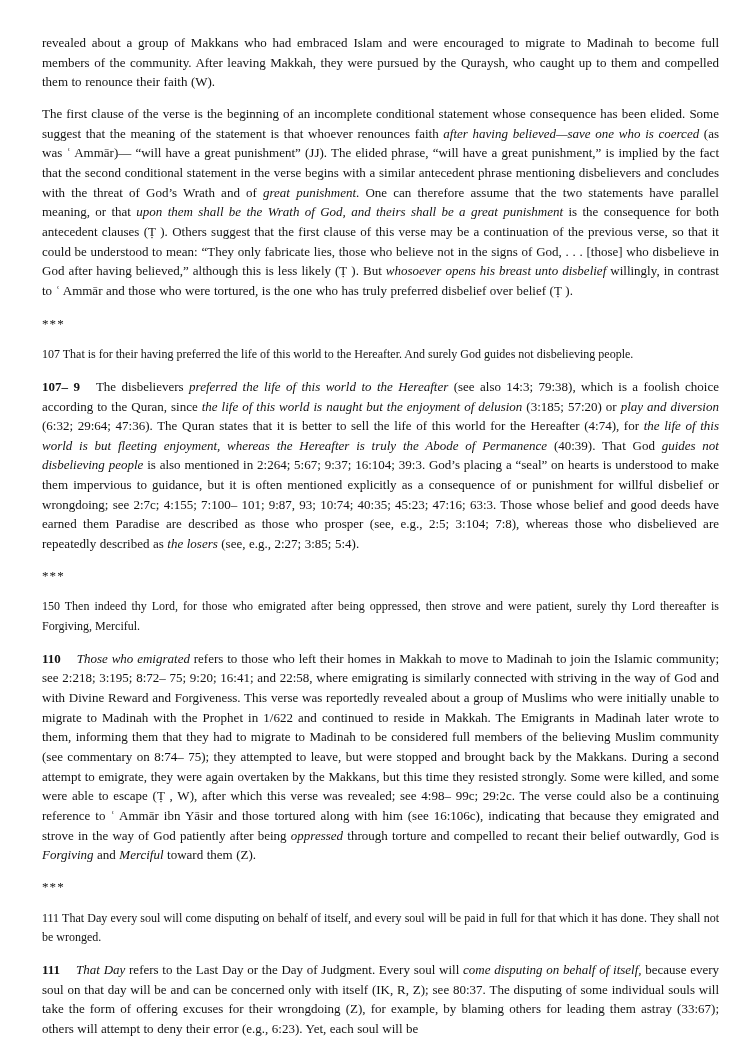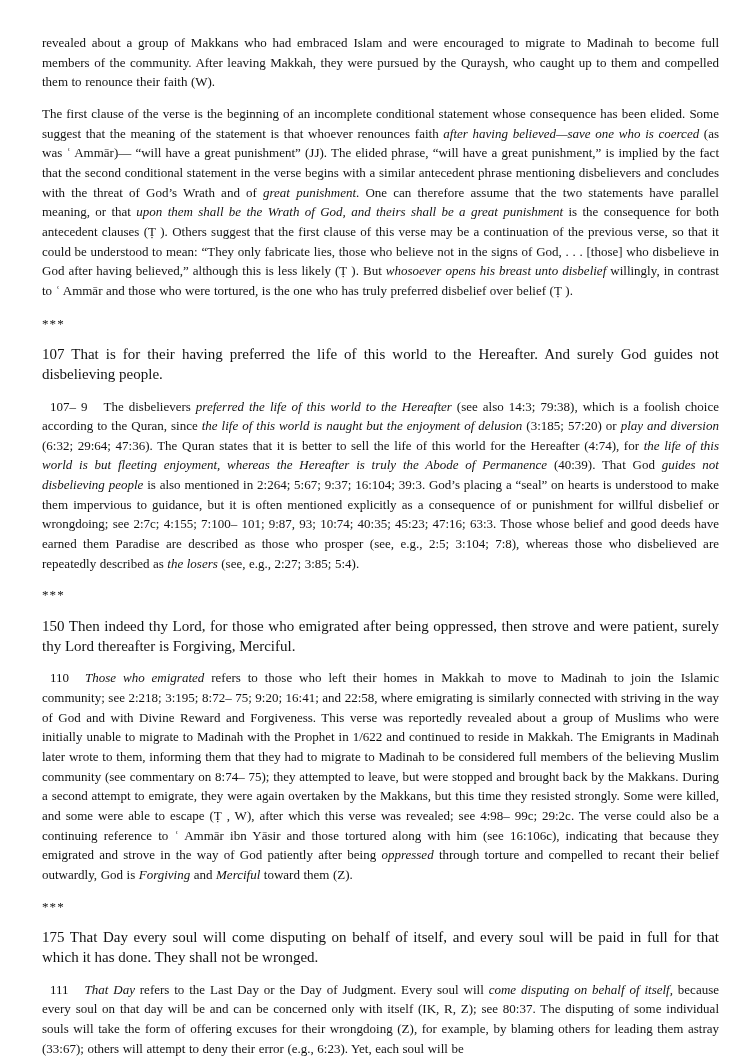--- a/index.html
+++ b/index.html
@@ -26,47 +26,47 @@
   .para {
     font-size: 13.0px;
     line-height: 19.65px;
     text-align: justify;
     margin: 0 0 12.0px 0;
     hyphens: none;
     -webkit-hyphens: none;
     word-spacing: 0.02em;
   }
   .verse {
-    font-size: 15px;
+    font-size: 12px;
     line-height: 19.65px;
     text-align: justify;
     margin: 0 0 12.0px 0;
   }
   .sep {
     font-size: 13.0px;
     line-height: 19.65px;
     letter-spacing: 1.1px;
     margin: 0 0 12.0px 0;
     text-align: left;
   }
   .sep-first { margin-top: 13px; }
   i, .it { font-style: italic; font-family: Liberation Serif, serif; }
-  b, .bd { font-weight: normal; margin-left: 8px; }
+  b, .bd { font-weight: bold; }
   .gap { display: inline-block; width: 16px; }
 </style>
 </head>
 <body>
 
 <div class="page">
   <div id="content">
       <p class="para">revealed about a group of Makkans who had embraced Islam and were encouraged to migrate to Madinah to become full members of the community. After leaving Makkah, they were pursued by the Quraysh, who caught up to them and compelled them to renounce their faith (W).</p>
       <p class="para"><span>The first clause of the verse is the beginning of an incomplete conditional statement whose consequence has been elided. Some suggest that the meaning of the statement is that whoever renounces faith </span><i>after having believed—save one who is coerced</i><span> (as was </span><span>ʿ</span><span> Ammār)— “will have a great punishment” (JJ). The elided phrase, “will have a great punishment,” is implied by the fact that the second conditional statement in the verse begins with a similar antecedent phrase mentioning disbelievers and concludes with the threat of God’s Wrath and of </span><i>great punishment</i><span>. One can therefore assume that the two statements have parallel meaning, or that </span><i>upon them shall be the Wrath of God, and theirs shall be a great punishment</i><span> is the consequence for both antecedent clauses (Ṭ ). Others suggest that the first clause of this verse may be a continuation of the previous verse, so that it could be understood to mean: “They only fabricate lies, those who believe not in the signs of God, . . . [those] who disbelieve in God after having believed,” although this is less likely (Ṭ ). But </span><i>whosoever opens his breast unto disbelief</i><span> willingly, in contrast to </span><span>ʿ</span><span> Ammār and those who were tortured, is the one who has truly preferred disbelief over belief (Ṭ ).</span></p>
       <p class="sep sep-first">***</p>
       <p class="verse">107 That is for their having preferred the life of this world to the Hereafter. And surely God guides not disbelieving people.</p>
       <p class="para"><b>107– 9</b><span class="gap"></span><span>The disbelievers </span><i>preferred the life of this world to the Hereafter</i><span> (see also 14:3; 79:38), which is a foolish choice according to the Quran, since </span><i>the life of this world is naught but the enjoyment of delusion</i><span> (3:185; 57:20) or </span><i>play and diversion</i><span> (6:32; 29:64; 47:36). The Quran states that it is better to sell the life of this world for the Hereafter (4:74), for </span><i>the life of this world is but fleeting enjoyment, whereas the Hereafter is truly the Abode of Permanence</i><span> (40:39). That God </span><i>guides not disbelieving people</i><span> is also mentioned in 2:264; 5:67; 9:37; 16:104; 39:3. God’s placing a “seal” on hearts is understood to make them impervious to guidance, but it is often mentioned explicitly as a consequence of or punishment for willful disbelief or wrongdoing; see 2:7c; 4:155; 7:100– 101; 9:87, 93; 10:74; 40:35; 45:23; 47:16; 63:3. Those whose belief and good deeds have earned them Paradise are described as those who prosper (see, e.g., 2:5; 3:104; 7:8), whereas those who disbelieved are repeatedly described as </span><i>the losers</i><span> (see, e.g., 2:27; 3:85; 5:4).</span></p>
       <p class="sep">***</p>
       <p class="verse">150 Then indeed thy Lord, for those who emigrated after being oppressed, then strove and were patient, surely thy Lord thereafter is Forgiving, Merciful.</p>
       <p class="para"><b>110</b><span class="gap"></span><i>Those who emigrated</i><span> refers to those who left their homes in Makkah to move to Madinah to join the Islamic community; see 2:218; 3:195; 8:72– 75; 9:20; 16:41; and 22:58, where emigrating is similarly connected with striving in the way of God and with Divine Reward and Forgiveness. This verse was reportedly revealed about a group of Muslims who were initially unable to migrate to Madinah with the Prophet in 1/622 and continued to reside in Makkah. The Emigrants in Madinah later wrote to them, informing them that they had to migrate to Madinah to be considered full members of the believing Muslim community (see commentary on 8:74– 75); they attempted to leave, but were stopped and brought back by the Makkans. During a second attempt to emigrate, they were again overtaken by the Makkans, but this time they resisted strongly. Some were killed, and some were able to escape (Ṭ , W), after which this verse was revealed; see 4:98– 99c; 29:2c. The verse could also be a continuing reference to </span><span>ʿ</span><span> Ammār ibn Yāsir and those tortured along with him (see 16:106c), indicating that because they emigrated and strove in the way of God patiently after being </span><i>oppressed</i><span> through torture and compelled to recant their belief outwardly, God is </span><i>Forgiving</i><span> and </span><i>Merciful</i><span> toward them (Z).</span></p>
       <p class="sep">***</p>
-      <p class="verse">175 That Day every soul will come disputing on behalf of itself, and every soul will be paid in full for that which it has done. They shall not be wronged.</p>
+      <p class="verse">111 That Day every soul will come disputing on behalf of itself, and every soul will be paid in full for that which it has done. They shall not be wronged.</p>
       <p class="para"><b>111</b><span class="gap"></span><i>That Day</i><span> refers to the Last Day or the Day of Judgment. Every soul will </span><i>come disputing on behalf of itself,</i><span> because every soul on that day will be and can be concerned only with itself (IK, R, Z); see 80:37. The disputing of some individual souls will take the form of offering excuses for their wrongdoing (Z), for example, by blaming others for leading them astray (33:67); others will attempt to deny their error (e.g., 6:23). Yet, each soul will be </span></p>
     </div>
 </div>
 
 </body></html>

